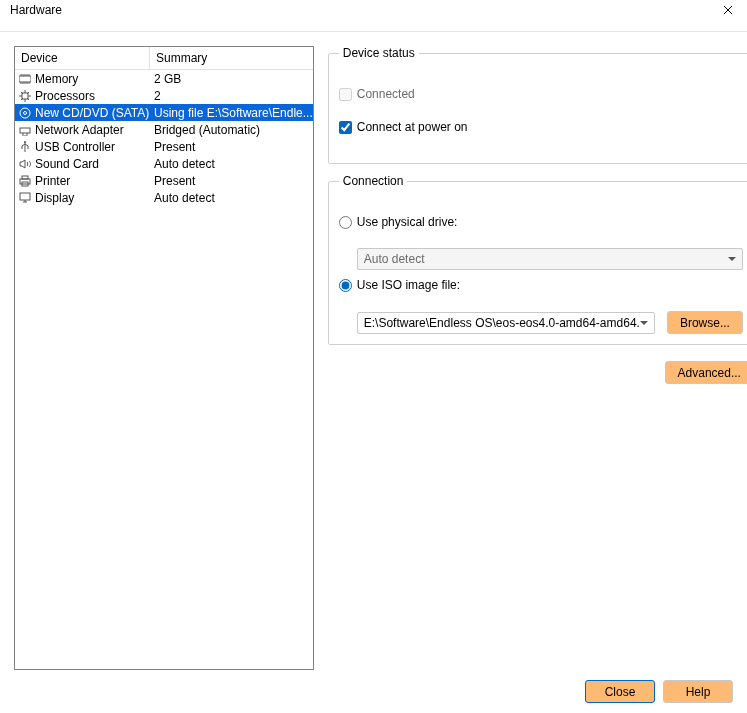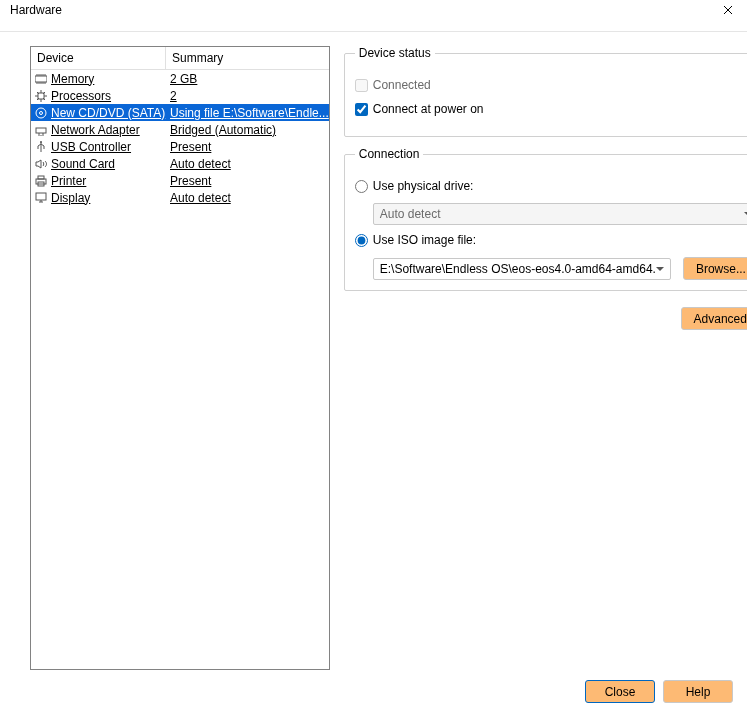--- a/index.html
+++ b/index.html
@@ -5,40 +5,40 @@
 * { box-sizing: border-box; margin: 0; padding: 0; font-family: "Segoe UI", Tahoma, sans-serif; font-size: 12px; }
 body { background: #fff; width: 747px; height: 713px; overflow: hidden; }
 
 .titlebar { height: 32px; display: flex; align-items: center; padding: 0 10px 12px 10px; border-bottom: 1px solid #e5e5e5; }
 .titlebar .title { flex: 1; font-size: 12px; color: #000; }
 .titlebar .close { width: 38px; height: 32px; display: flex; align-items: center; justify-content: center; margin-right: -10px; cursor: pointer; }
 .titlebar .close svg { width: 10px; height: 10px; }
 
 .content { display: flex; padding: 14px 14px 0 14px; height: 638px; gap: 14px; }
 
-.left { width: 304px; display: flex; flex-direction: column; margin-left: 16px; }
+.left { width: 304px; display: flex; flex-direction: column; }
 .device-table { border: 1px solid #828282; flex: 1; background: #fff; }
 .table-header { display: flex; border-bottom: 1px solid #e0e0e0; }
 .table-header .col { padding: 4px 6px; font-size: 12px; color: #000; }
 .col-dev { width: 135px; border-right: 1px solid #e0e0e0; }
 .col-sum { flex: 1; }
-.table-body .row { display: flex; height: 17px; align-items: center; text-decoration: underline; }
+.table-body .row { display: flex; height: 17px; align-items: center; }
 .table-body .row.sel { background: #0a66d6; color: #fff; }
 .table-body .row .c1 { width: 135px; padding-left: 3px; display: flex; align-items: center; white-space: nowrap; overflow: hidden; }
 .table-body .row .c2 { flex: 1; padding-left: 4px; white-space: nowrap; overflow: hidden; text-overflow: ellipsis; }
 .dicon { width: 14px; height: 14px; margin-right: 3px; display: inline-flex; align-items: center; justify-content: center; color: #555; }
 .row.sel .dicon { color: #fff; }
 
 .btn-row { display: flex; justify-content: flex-end; gap: 8px; margin-top: 8px; }
 .btn { min-width: 70px; height: 23px; background: #fdba74; border: 1px solid #c8c8c8; border-radius: 3px; padding: 0 12px; cursor: pointer; font-size: 12px; }
 
 .right { flex: 1; display: flex; flex-direction: column; }
 fieldset { border: 1px solid #d0d0d0; border-radius: 2px; padding: 8px 10px 10px 10px; margin-bottom: 10px; }
 legend { padding: 0 4px; font-size: 12px; color: #000; }
-.chk-row, .rad-row { display: flex; align-items: center; margin: 10px 0; }
+.chk-row, .rad-row { display: flex; align-items: center; margin: 19px 0; }
 .chk-row input, .rad-row input { margin-right: 5px; }
 .chk-row label.dim { color: #6b6b6b; }
 input[type="checkbox"]:checked { accent-color: #0067c0; }
 input[type="radio"] { accent-color: #0067c0; }
 
 .sub { margin-left: 18px; margin-top: 4px; }
 .select-like { width: 100%; height: 22px; border: 1px solid #c8c8c8; border-radius: 2px; background: #f5f5f5; color: #6b6b6b; display: flex; align-items: center; justify-content: space-between; padding: 0 6px; }
 .select-like.enabled { background: #fff; color: #000; }
 .chev { width: 0; height: 0; border-left: 4px solid transparent; border-right: 4px solid transparent; border-top: 4px solid #555; }
 

